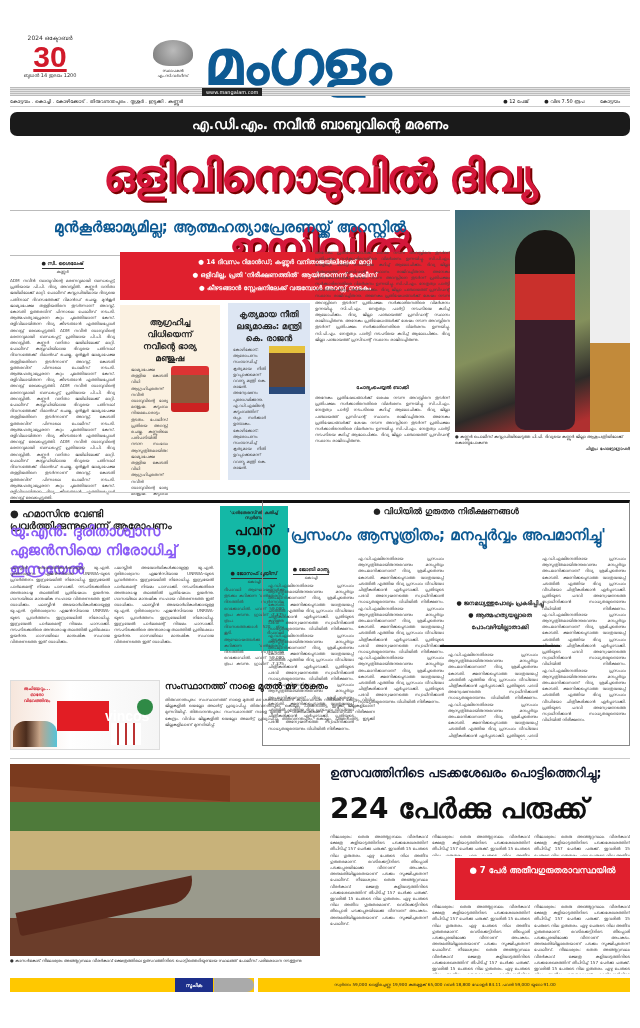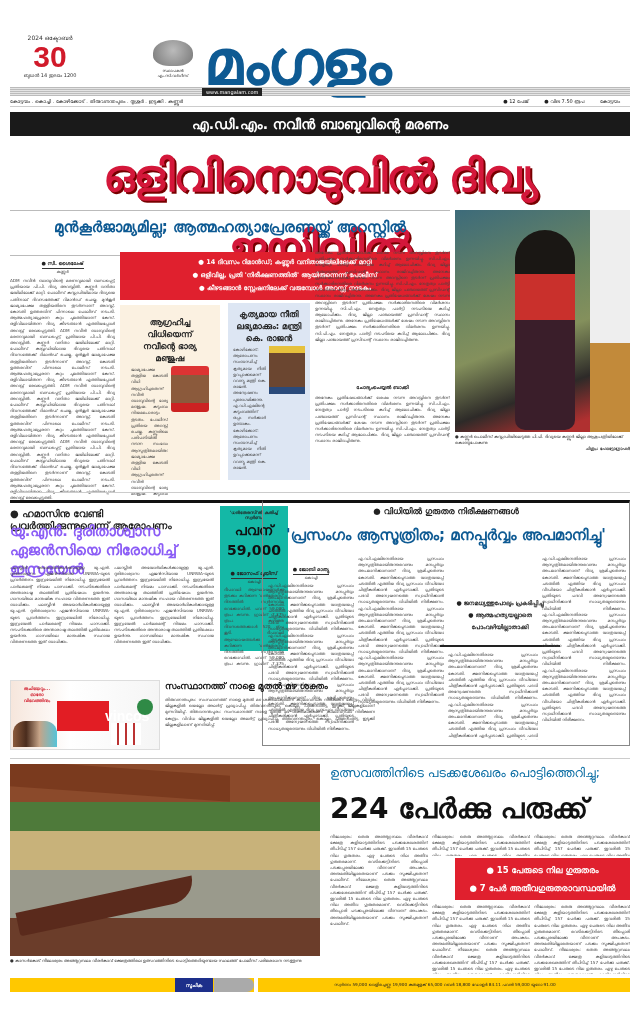--- a/index.html
+++ b/index.html
@@ -1,31 +1,31 @@
 <!DOCTYPE html>
 <html><head>
 <meta charset="utf-8">
 <style>
   * { box-sizing: border-box; margin: 0; padding: 0; }
   body { width: 640px; height: 1028px; background: #fff; font-family: "DejaVu Sans", sans-serif; color: #222; position: relative; overflow: hidden; }
   .abs { position: absolute; }
   .masthead-date { left: 20px; top: 34px; width: 60px; text-align: center; }
   .masthead-date .yr { font-size: 6px; color: #333; }
-  .masthead-date .day { font-family: "Liberation Sans", sans-serif; font-weight: bold; font-size: 30px; color: #d11a2a; line-height: 30px; }
+  .masthead-date .day { font-family: "Liberation Sans", sans-serif; font-weight: bold; font-size: 30px; color: #d11a2a; line-height: 30px; text-decoration: underline; }
   .masthead-date .mal { font-size: 5px; color: #333; }
   .emblem { left: 148px; top: 40px; width: 50px; height: 38px; }
   .emblem .seal { width: 40px; height: 26px; margin: 0 auto; border-radius: 50% 50% 40% 40%; background: radial-gradient(circle at 50% 40%, #bbb, #777); }
   .emblem .label { font-size: 4px; text-align: center; color: #333; margin-top: 2px; }
   .logo { left: 204px; top: 32px; font-family: "DejaVu Sans", sans-serif; font-weight: bold; font-size: 62px; line-height: 62px; color: #0e5a93; letter-spacing: -2px; }
   .grayband { left: 10px; top: 87px; width: 620px; height: 9px; background: repeating-linear-gradient(#bbb 0 1px, #e4e4e4 1px 2px); }
   .url { left: 202px; top: 88px; background: #222; color: #fff; font-size: 5px; padding: 1px 4px; }
   .edition-bar { left: 10px; top: 95px; width: 620px; height: 12px; font-size: 5px; line-height: 12px; border-bottom: 1px solid #ccc; }
   .edition-bar .right { position: absolute; right: 10px; top: 0; }
   .edition-bar .right span { margin-left: 14px; }
-  .kicker { left: 10px; top: 112px; width: 620px; height: 24px; background: #1a1a1a; color: #fff; text-align: center; font-size: 14px; line-height: 24px; font-weight: bold; }
+  .kicker { left: 10px; top: 112px; width: 620px; height: 24px; background: #1a1a1a; color: #fff; text-align: center; font-size: 14px; line-height: 24px; font-weight: bold; border-radius: 7px; }
   .banner { left: 10px; top: 140px; width: 620px; height: 60px; text-align: center; font-family: "DejaVu Sans", sans-serif; font-weight: bold; font-size: 44px; line-height: 72px; color: #d4173a; text-shadow: 2px 2px 0 #700; letter-spacing: -1px; }
   .subhead { left: 10px; top: 210px; width: 440px; height: 46px; border-top: 1px solid #bbb; border-bottom: 1px solid #bbb; text-align: center; font-size: 15px; font-weight: bold; color: #0e5a93; line-height: 32px; }
   .col-text { font-size: 4.2px; line-height: 6.2px; color: #444; text-align: justify; overflow: hidden; }
   .byline { text-align: center; font-size: 5px; font-weight: bold; color: #222; border-bottom: 1px solid #333; display: inline-block; padding-bottom: 1px; }
   .byline-loc { text-align: center; font-size: 4px; color: #333; }
   .redbox { left: 120px; top: 252px; width: 330px; height: 48px; background: #e0202e; color: #fff; font-size: 6.5px; font-weight: bold; padding: 4px 6px; line-height: 13px; text-align: center; }
   .box-tan { left: 120px; top: 305px; width: 100px; height: 175px; background: #fbf1e1; padding: 11px; }
   .box-blue { left: 228px; top: 303px; width: 82px; height: 177px; background: #dde6f3; padding: 5px; }
   .box-title { font-size: 8.5px; font-weight: bold; line-height: 12px; color: #222; text-align: center; }
   .photo-face1 { width: 38px; height: 46px; background: linear-gradient(#d33 0 20%, #8b5a3c 20% 80%, #c22 80%); border-radius: 3px; float: right; margin: 2px 0 2px 3px; }
@@ -47,21 +47,21 @@
   .ad { left: 10px; top: 680px; width: 150px; height: 70px; background: linear-gradient(90deg, #f6e6dc, #fff 40%, #f5f5f5); border: 1px solid #ddd; overflow: hidden; }
   .ad .brand { position: absolute; left: 46px; top: 20px; width: 52px; height: 30px; background: #e21d24; color: #fff; font-family: "Liberation Sans", sans-serif; font-size: 14px; font-weight: bold; text-align: center; line-height: 30px; padding-left: 48px; }
   .ad .slogan { position: absolute; left: 6px; top: 5px; width: 40px; font-size: 4.5px; font-weight: bold; color: #d11a2a; text-align: center; line-height: 6px; }
   .ad .people { position: absolute; left: 2px; bottom: 2px; width: 44px; height: 26px; border-radius: 12px 12px 0 0; background: linear-gradient(90deg, #8b5a3c, #4a2c1d 30%, #c6a488 60%, #55c3d8); }
   .ad .packs { position: absolute; left: 100px; top: 42px; width: 30px; height: 22px; background: repeating-linear-gradient(90deg, #fff 0 6px, #b33 6px 8px); }
   .ad .seal { position: absolute; right: 6px; top: 18px; width: 16px; height: 16px; border-radius: 50%; background: #2f8a46; }
   .rain-head { left: 165px; top: 681px; width: 210px; font-size: 9px; font-weight: bold; color: #111; }
   .blast-photo { left: 10px; top: 764px; width: 310px; height: 192px; background: linear-gradient(180deg, #8b4a2b 0 20%, #4e7a3a 20% 35%, #c8b27a 35% 55%, #9a9a8c 55% 80%, #6b3d2a 80%); overflow: hidden; }
   .blast-photo .roof { position: absolute; left: 0; top: 4px; width: 220px; height: 26px; background: #7a3a1e; transform: skewY(4deg); }
   .blast-photo .boat { position: absolute; left: 6px; top: 130px; width: 180px; height: 24px; background: #5a2a1c; border-radius: 0 0 60px 10px; transform: rotate(-12deg); }
-  .blast-head1 { left: 330px; top: 765px; width: 300px; font-size: 12.5px; font-weight: normal; color: #0369a1; }
+  .blast-head1 { left: 330px; top: 765px; width: 300px; font-size: 12.5px; font-weight: bold; color: #0f172a; }
   .blast-head2 { left: 330px; top: 790px; width: 300px; font-size: 28px; font-weight: bold; color: #111; line-height: 38px; }
   .blast-red { left: 455px; top: 858px; width: 175px; height: 42px; background: #e0202e; color: #fff; font-size: 8.5px; font-weight: bold; line-height: 18px; text-align: center; padding-top: 3px; }
   .footer-bar { left: 10px; top: 978px; width: 620px; height: 14px; background: #ffc800; }
   .footer-bar .chip { position: absolute; left: 165px; top: 0; width: 38px; height: 14px; background: #1d2f8a; color: #fff; font-size: 5px; text-align: center; line-height: 14px; font-weight: bold; }
   .footer-bar .pill { position: absolute; left: 204px; top: 0; width: 40px; height: 14px; background: #aaa; border-radius: 0 7px 7px 0; }
   .footer-bar .gap { position: absolute; left: 244px; top: 0; width: 4px; height: 14px; background: #fff; }
   .footer-bar .prices { position: absolute; left: 250px; top: 0; width: 370px; font-size: 4.2px; line-height: 14px; text-align: center; }
   .hr { height: 1px; background: #ccc; }
 </style>
 </head>
@@ -218,21 +218,20 @@
 <div class="abs col-text" style="left:330px;top:834px;width:98px;height:140px;">
   <span>നീലേശ്വരം: തെരു അഞ്ഞൂറ്റമ്പലം വീരർകാവ് ക്ഷേത്ര കളിയാട്ടത്തിനിടെ പടക്കശേഖരത്തിന് തീപിടിച്ച് 157 പേർക്കു പരുക്ക്. ഇവരിൽ 15 പേരുടെ നില ഗുരുതരം. ഏഴു പേരുടെ നില അതീവ ഗുരുതരമാണ്. വെടിക്കെട്ടിനിടെ തീപ്പൊരി പടക്കപ്പുരയിലേക്കു വീണാണ് അപകടം. അനുമതിയില്ലാതെയാണ് പടക്കം സൂക്ഷിച്ചതെന്ന് പോലീസ്.</span> <span>നീലേശ്വരം: തെരു അഞ്ഞൂറ്റമ്പലം വീരർകാവ് ക്ഷേത്ര കളിയാട്ടത്തിനിടെ പടക്കശേഖരത്തിന് തീപിടിച്ച് 157 പേർക്കു പരുക്ക്. ഇവരിൽ 15 പേരുടെ നില ഗുരുതരം. ഏഴു പേരുടെ നില അതീവ ഗുരുതരമാണ്. വെടിക്കെട്ടിനിടെ തീപ്പൊരി പടക്കപ്പുരയിലേക്കു വീണാണ് അപകടം. അനുമതിയില്ലാതെയാണ് പടക്കം സൂക്ഷിച്ചതെന്ന് പോലീസ്.</span>
 </div>
 <div class="abs col-text" style="left:432px;top:834px;width:98px;height:22px;">
   <span>നീലേശ്വരം: തെരു അഞ്ഞൂറ്റമ്പലം വീരർകാവ് ക്ഷേത്ര കളിയാട്ടത്തിനിടെ പടക്കശേഖരത്തിന് തീപിടിച്ച് 157 പേർക്കു പരുക്ക്. ഇവരിൽ 15 പേരുടെ നില ഗുരുതരം. ഏഴു പേരുടെ നില അതീവ ഗുരുതരമാണ്. വെടിക്കെട്ടിനിടെ തീപ്പൊരി പടക്കപ്പുരയിലേക്കു വീണാണ് അപകടം. അനുമതിയില്ലാതെയാണ് പടക്കം സൂക്ഷിച്ചതെന്ന് പോലീസ്.</span>
 </div>
 <div class="abs col-text" style="left:534px;top:834px;width:96px;height:22px;">
   <span>നീലേശ്വരം: തെരു അഞ്ഞൂറ്റമ്പലം വീരർകാവ് ക്ഷേത്ര കളിയാട്ടത്തിനിടെ പടക്കശേഖരത്തിന് തീപിടിച്ച് 157 പേർക്കു പരുക്ക്. ഇവരിൽ 15 പേരുടെ നില ഗുരുതരം. ഏഴു പേരുടെ നില അതീവ ഗുരുതരമാണ്. വെടിക്കെട്ടിനിടെ തീപ്പൊരി പടക്കപ്പുരയിലേക്കു വീണാണ് അപകടം. അനുമതിയില്ലാതെയാണ് പടക്കം സൂക്ഷിച്ചതെന്ന് പോലീസ്.</span>
 </div>
 <div class="abs blast-red">
-  <div>● 15 പേരുടെ നില ഗുരുതരം</div>
   <div>● 7 പേർ അതീവഗുരുതരാവസ്ഥയിൽ</div>
 </div>
 <div class="abs col-text" style="left:432px;top:904px;width:98px;height:70px;">
   <span>നീലേശ്വരം: തെരു അഞ്ഞൂറ്റമ്പലം വീരർകാവ് ക്ഷേത്ര കളിയാട്ടത്തിനിടെ പടക്കശേഖരത്തിന് തീപിടിച്ച് 157 പേർക്കു പരുക്ക്. ഇവരിൽ 15 പേരുടെ നില ഗുരുതരം. ഏഴു പേരുടെ നില അതീവ ഗുരുതരമാണ്. വെടിക്കെട്ടിനിടെ തീപ്പൊരി പടക്കപ്പുരയിലേക്കു വീണാണ് അപകടം. അനുമതിയില്ലാതെയാണ് പടക്കം സൂക്ഷിച്ചതെന്ന് പോലീസ്.</span> <span>നീലേശ്വരം: തെരു അഞ്ഞൂറ്റമ്പലം വീരർകാവ് ക്ഷേത്ര കളിയാട്ടത്തിനിടെ പടക്കശേഖരത്തിന് തീപിടിച്ച് 157 പേർക്കു പരുക്ക്. ഇവരിൽ 15 പേരുടെ നില ഗുരുതരം. ഏഴു പേരുടെ നില അതീവ ഗുരുതരമാണ്. വെടിക്കെട്ടിനിടെ തീപ്പൊരി പടക്കപ്പുരയിലേക്കു വീണാണ് അപകടം. അനുമതിയില്ലാതെയാണ് പടക്കം സൂക്ഷിച്ചതെന്ന് പോലീസ്.</span>
 </div>
 <div class="abs col-text" style="left:534px;top:904px;width:96px;height:70px;">
   <span>നീലേശ്വരം: തെരു അഞ്ഞൂറ്റമ്പലം വീരർകാവ് ക്ഷേത്ര കളിയാട്ടത്തിനിടെ പടക്കശേഖരത്തിന് തീപിടിച്ച് 157 പേർക്കു പരുക്ക്. ഇവരിൽ 15 പേരുടെ നില ഗുരുതരം. ഏഴു പേരുടെ നില അതീവ ഗുരുതരമാണ്. വെടിക്കെട്ടിനിടെ തീപ്പൊരി പടക്കപ്പുരയിലേക്കു വീണാണ് അപകടം. അനുമതിയില്ലാതെയാണ് പടക്കം സൂക്ഷിച്ചതെന്ന് പോലീസ്.</span> <span>നീലേശ്വരം: തെരു അഞ്ഞൂറ്റമ്പലം വീരർകാവ് ക്ഷേത്ര കളിയാട്ടത്തിനിടെ പടക്കശേഖരത്തിന് തീപിടിച്ച് 157 പേർക്കു പരുക്ക്. ഇവരിൽ 15 പേരുടെ നില ഗുരുതരം. ഏഴു പേരുടെ നില അതീവ ഗുരുതരമാണ്. വെടിക്കെട്ടിനിടെ തീപ്പൊരി പടക്കപ്പുരയിലേക്കു വീണാണ് അപകടം. അനുമതിയില്ലാതെയാണ് പടക്കം സൂക്ഷിച്ചതെന്ന് പോലീസ്.</span>
 </div>
 
 <div class="abs footer-bar">

